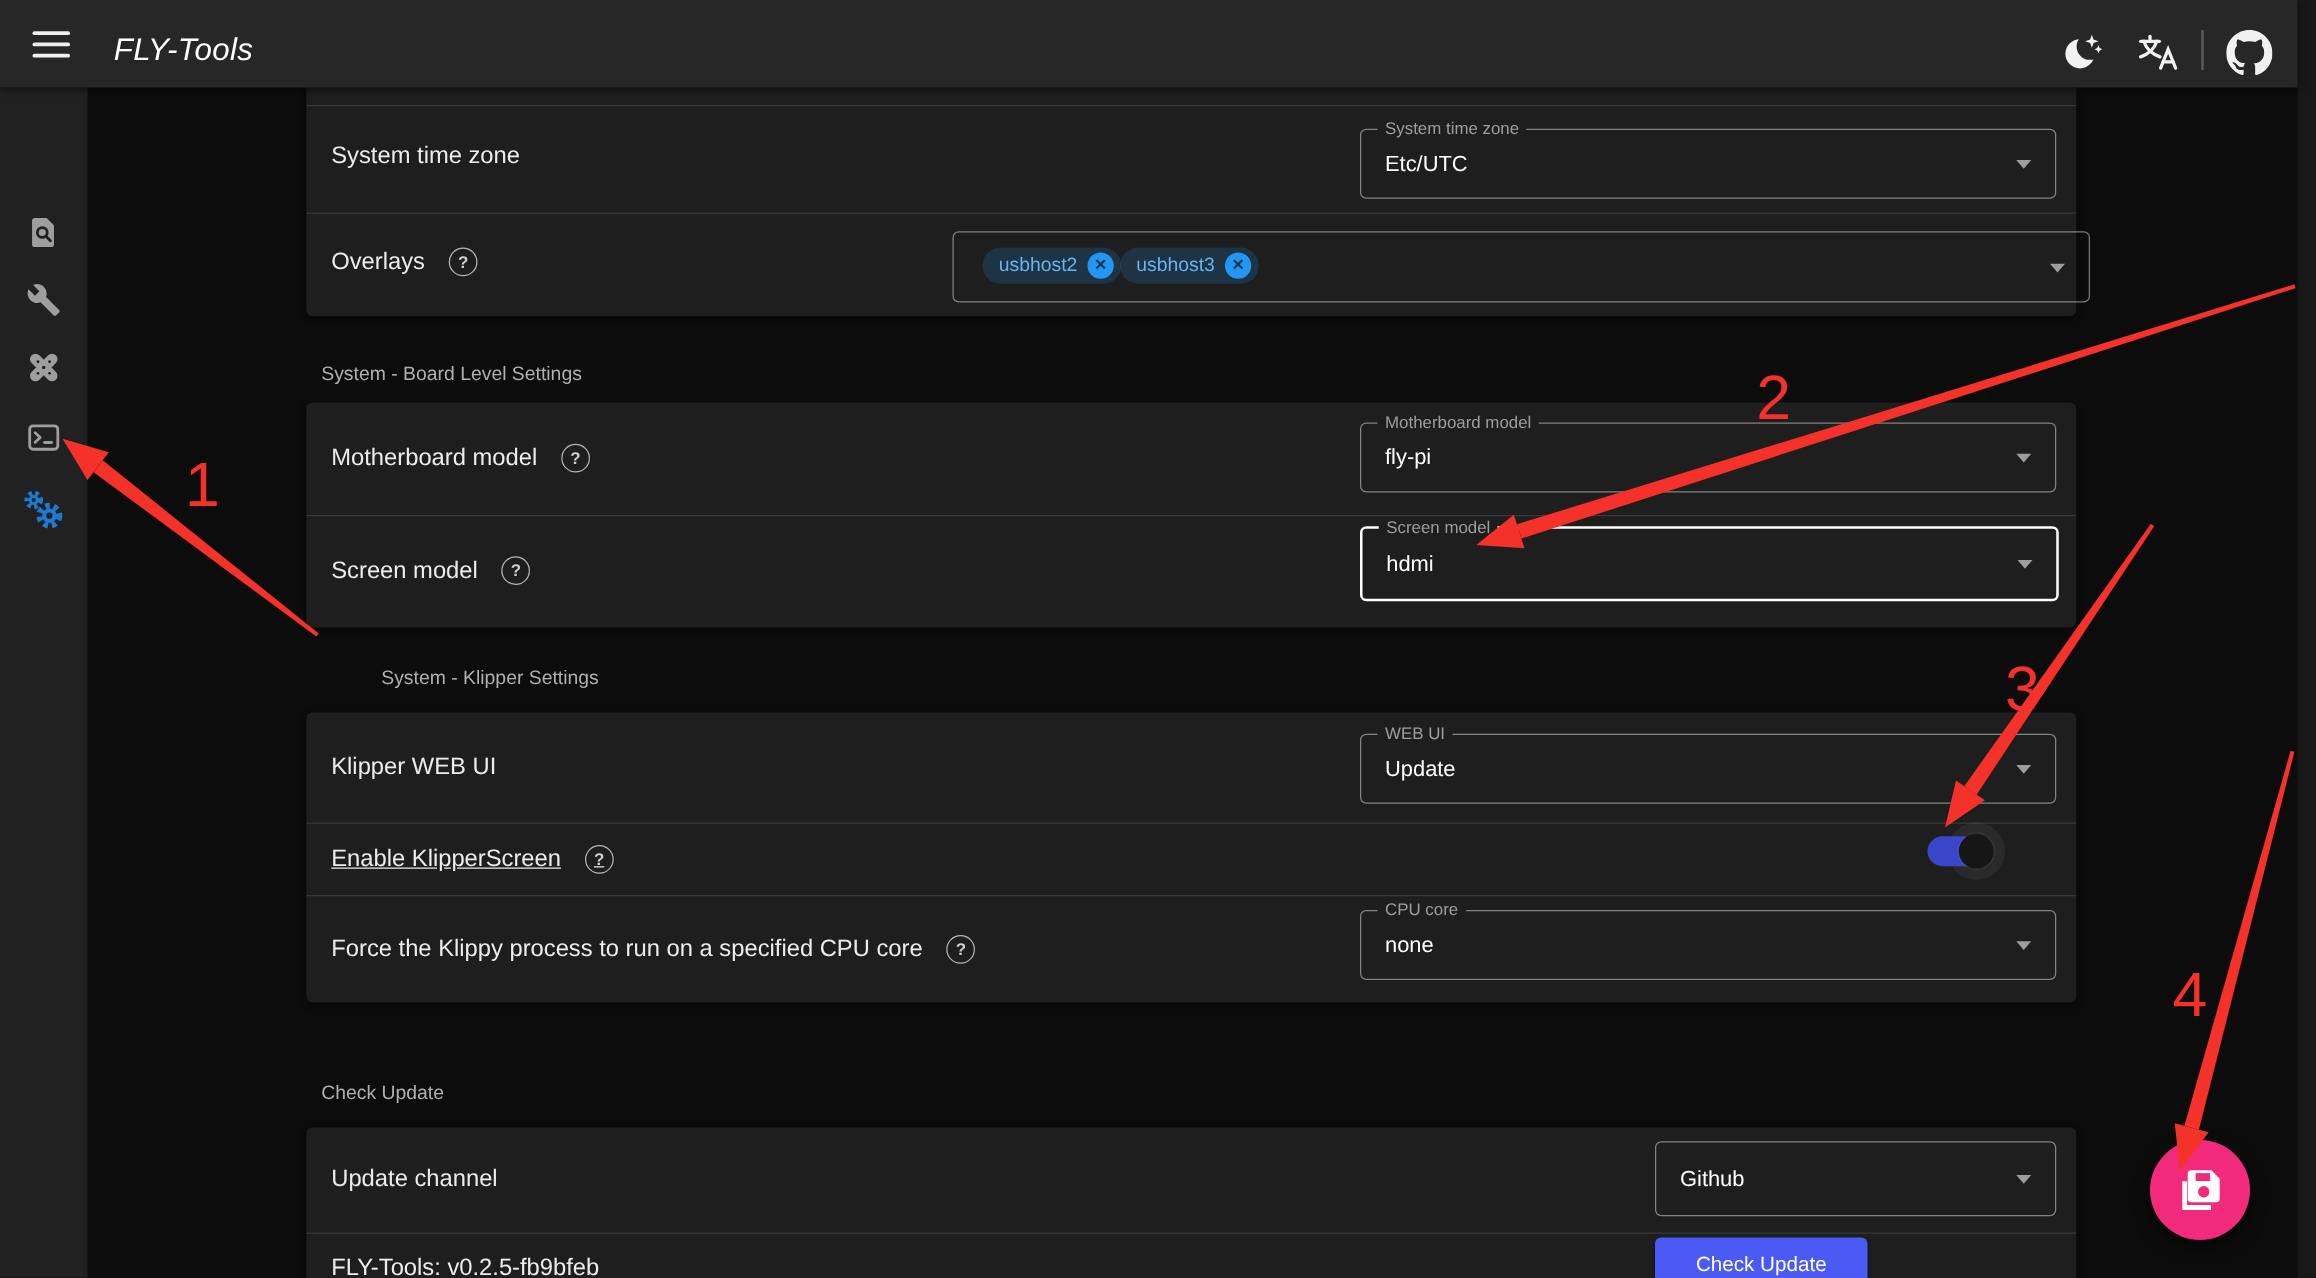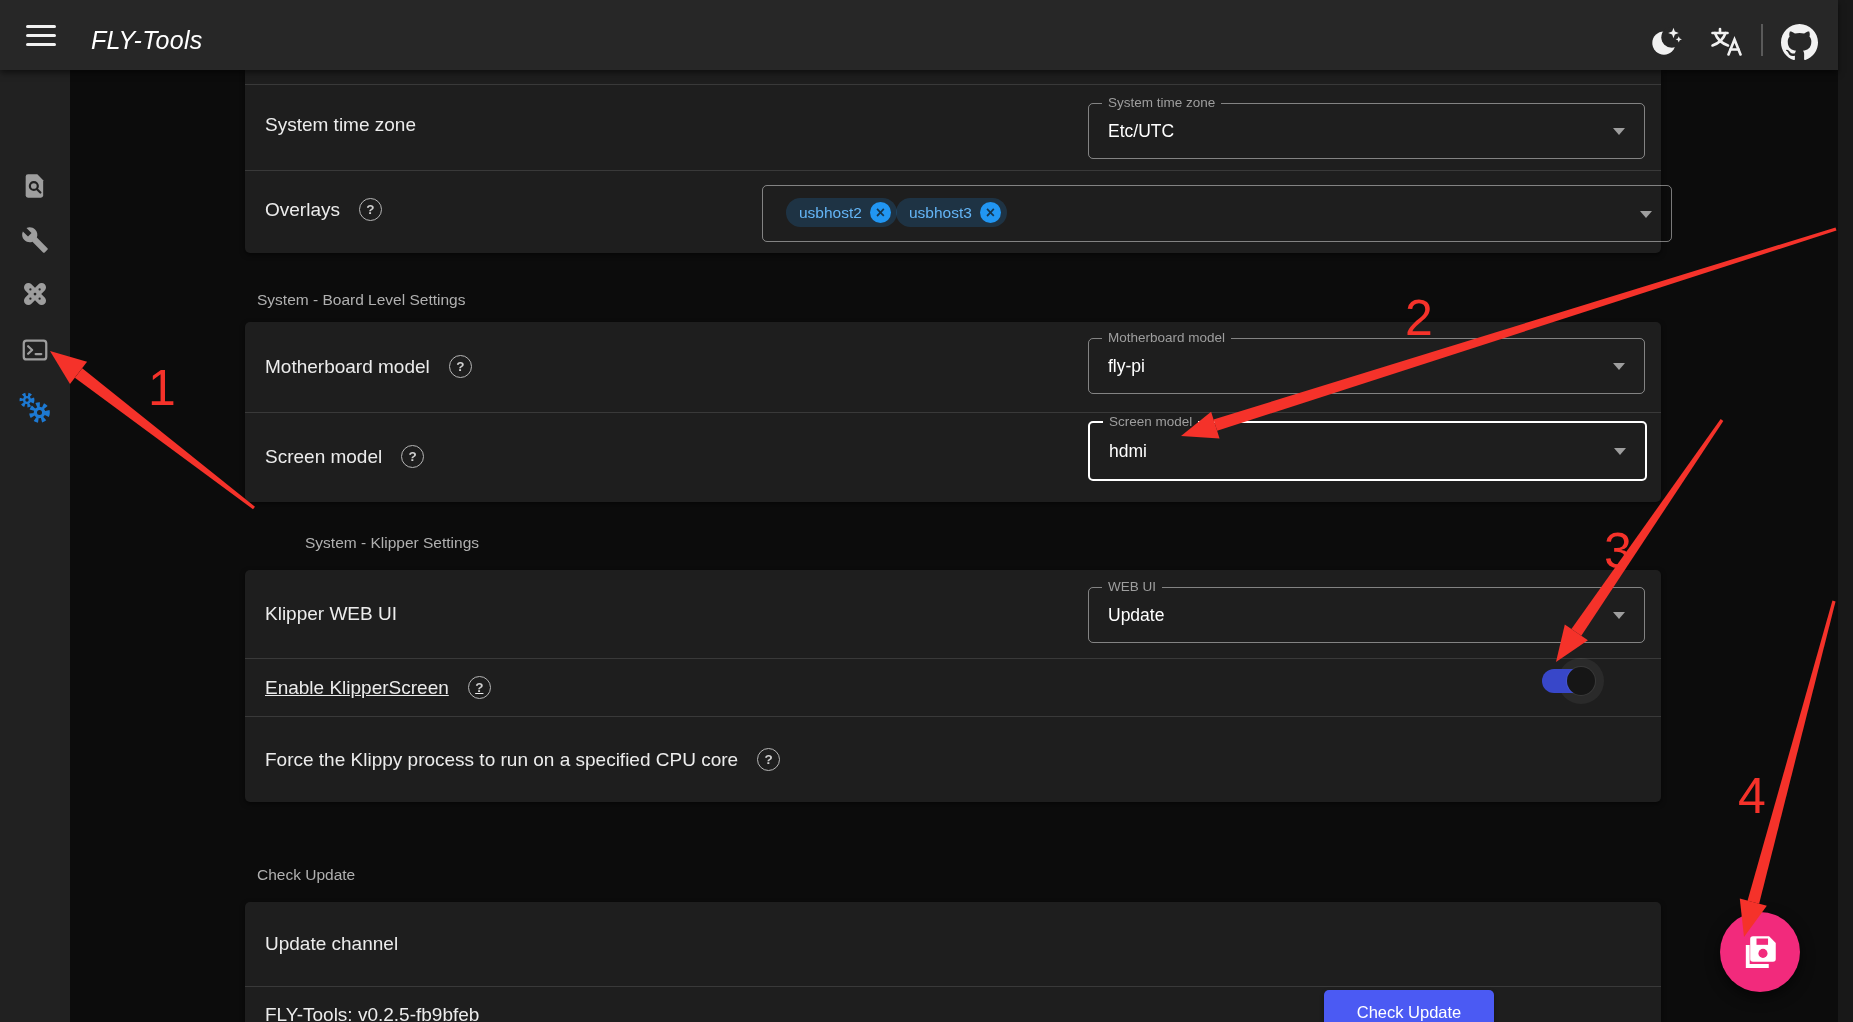--- a/index.html
+++ b/index.html
@@ -211,27 +211,36 @@
     <span class="help">?</span>
   </div>
   <div class="tg-halo" style="left:1313px;top:88px;"></div>
   <div class="tg-track" style="left:1297px;top:99px;"></div>
   <div class="tg-thumb" style="left:1322px;top:97px;"></div>
   <div class="hairline" style="top:146px;"></div>
   <div class="row-label" style="top:178px;">
     <span>Force the Klippy process to run on a specified CPU core</span>
     <span class="help">?</span>
   </div>
+  <div class="select" style="left:843px;top:158px;width:555px;height:54px;">
+    <span class="flabel">CPU core</span>
+    <span class="sval">none</span>
+    <span class="caret"></span>
+  </div>
 </div>
 
 <div class="section-h" style="top:866px;">Check Update</div>
 
 <div class="abs card" style="top:902px;height:200px;border-radius:5px 5px 0 0;">
   <div class="row-label" style="top:31px;">
     <span>Update channel</span>
+  </div>
+  <div class="select" style="left:1079px;top:11px;width:319px;height:58px;">
+    <span class="sval">Github</span>
+    <span class="caret"></span>
   </div>
   <div class="hairline" style="top:84px;"></div>
   <div class="row-label" style="top:102px;">
     <span>FLY-Tools: v0.2.5-fb9bfeb</span>
   </div>
   <div class="abs" id="check-btn">Check Update</div>
 </div>
 
 <div class="abs" id="fab">
   <svg viewBox="0 0 24 24" width="42" height="42">

